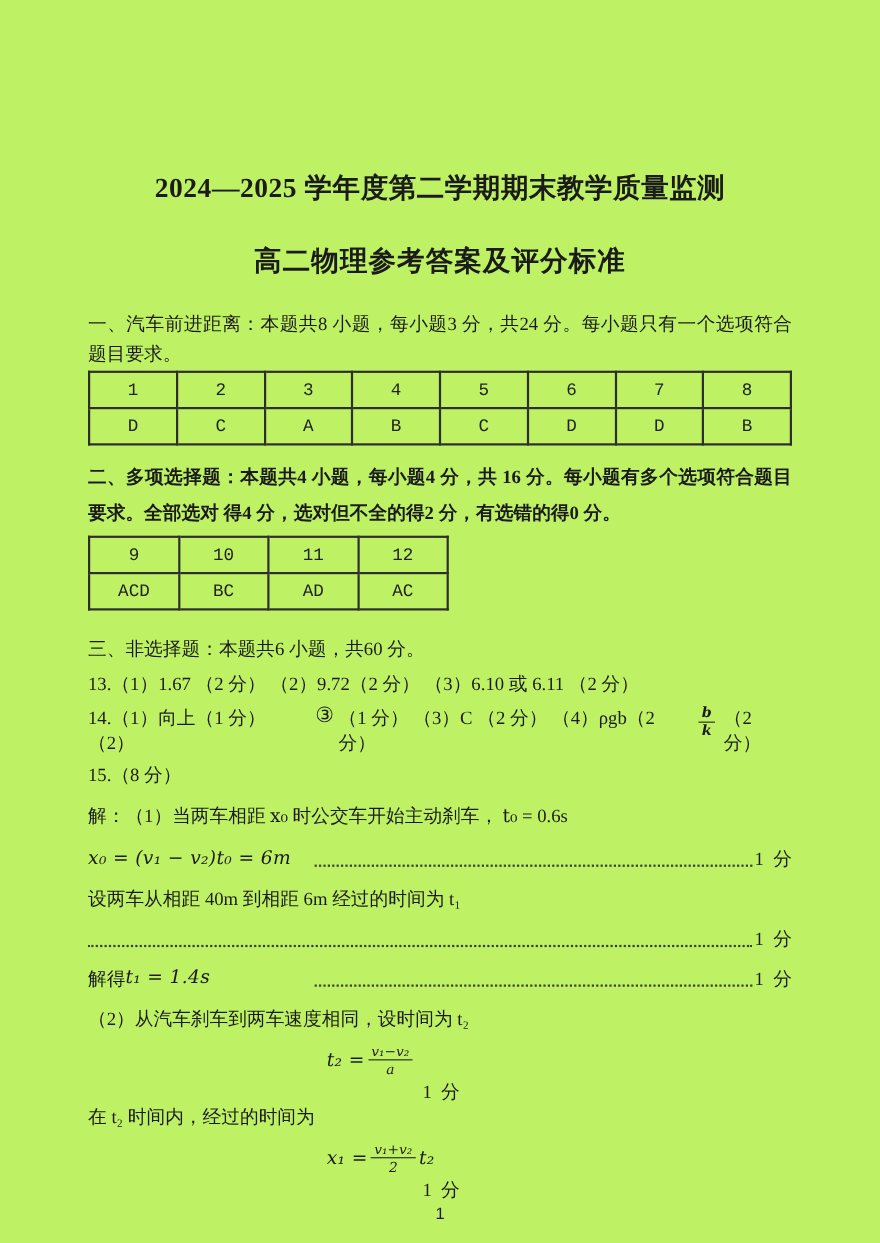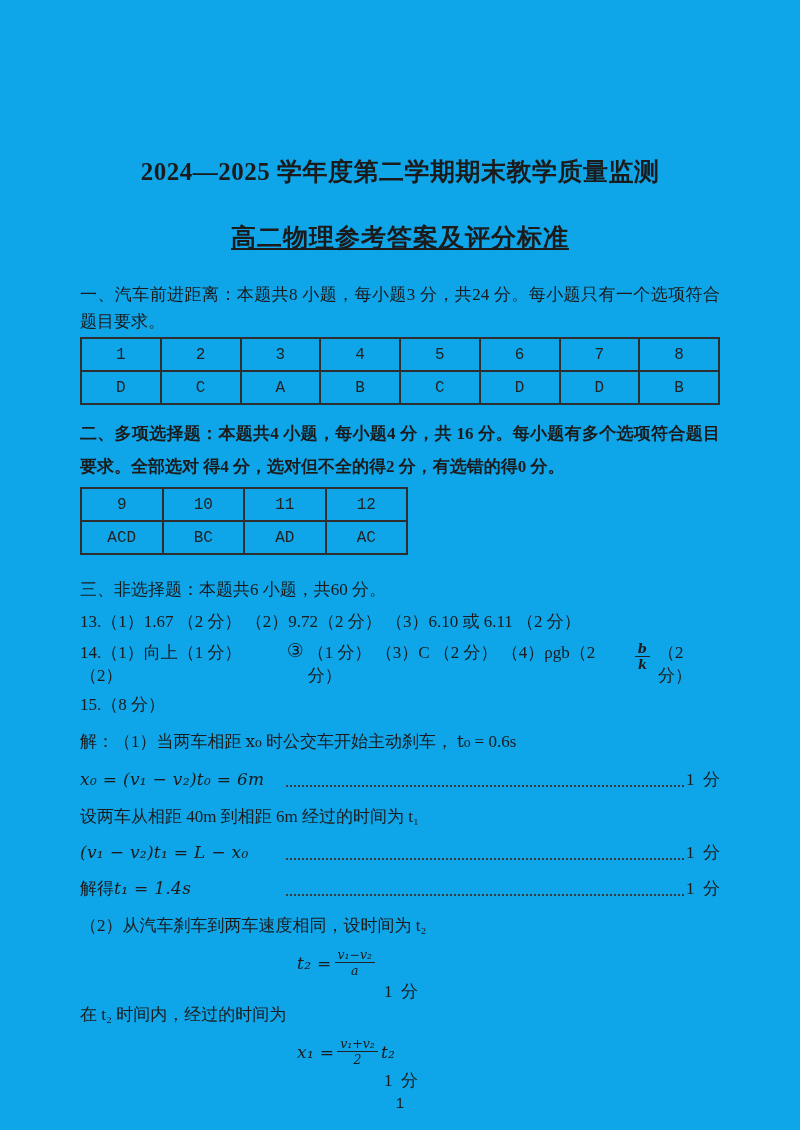--- a/index.html
+++ b/index.html
@@ -1,33 +1,33 @@
 <!DOCTYPE html>
 <html><head>
 <meta charset="utf-8">
 <style>
   html,body{margin:0;padding:0;background:#ffffff;}
   .page{
     position:relative;
     width:800px;height:1130px;
-    background:#0ea5e9;
+    background:#bef264;
     overflow:hidden;
     font-family:"Liberation Serif","DejaVu Serif",serif;
     color:#1b1b1b;
     box-sizing:border-box;
   }
   .content{padding:158px 80px 0 80px;box-sizing:border-box;}
 
   .title{
     text-align:center;font-weight:bold;font-size:25px;
     line-height:28px;letter-spacing:0.5px;
   }
   .subtitle{
     text-align:center;font-weight:bold;font-size:25px;
-    line-height:28px;margin-top:38px;letter-spacing:1px;text-decoration:underline;
+    line-height:28px;margin-top:38px;letter-spacing:1px;
   }
 
   .para{font-size:17px;line-height:27px;margin-top:29px;text-align:justify;}
   .para.wide{line-height:33px;margin-top:12px;font-weight:bold;}
 
   table.ans-table{
     border-collapse:collapse;table-layout:fixed;margin-top:2px;
     font-family:"Liberation Mono","DejaVu Sans Mono",monospace;
     font-size:16px;color:#222;
   }
@@ -157,23 +157,20 @@
       <span class="eq-left">
         <span class="math">x₀ = (v₁ − v₂)t₀ = 6m</span>
       </span>
       <span class="leader"></span>
       <span class="score">1  分</span>
     </div>
 
     <div class="line" style="margin-top:12px;">设两车从相距 40m 到相距 6m 经过的时间为 t₁</div>
 
     <div class="eqrow" style="margin-top:10px;">
-      <span class="eq-left">
-        <span class="math">(v₁ − v₂)t₁ = L − x₀</span>
-      </span>
       <span class="leader"></span>
       <span class="score">1  分</span>
     </div>
 
     <div class="eqrow">
       <span class="eq-left">
         <span class="pre-cn">解得</span>
         <span class="math">t₁ = 1.4s</span>
       </span>
       <span class="leader"></span>

